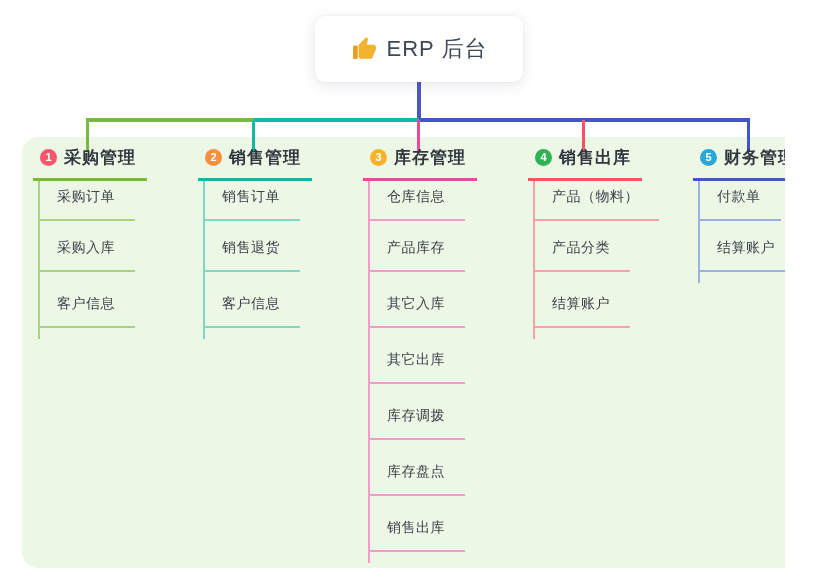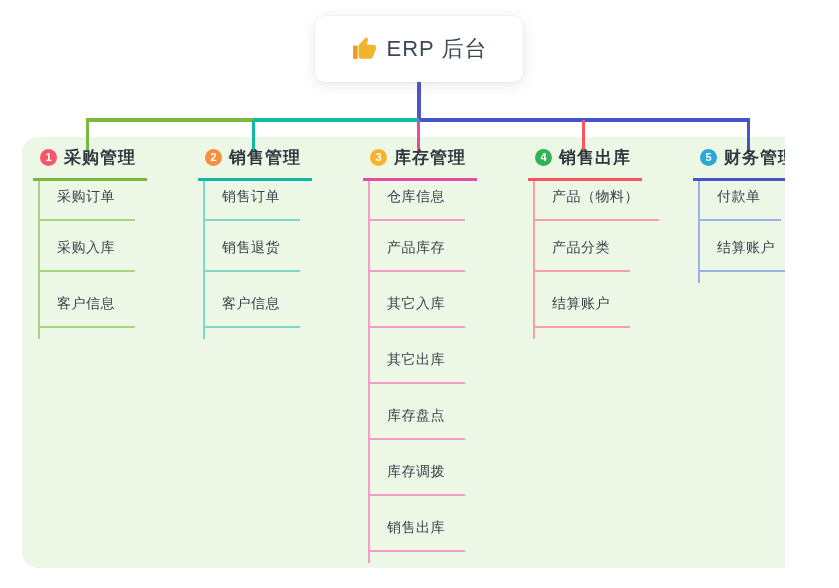--- a/index.html
+++ b/index.html
@@ -143,24 +143,24 @@
         <li>
           <span>产品库存</span>
         </li>
         <li>
           <span>其它入库</span>
         </li>
         <li>
           <span>其它出库</span>
         </li>
         <li>
-          <span>库存盘点</span>
+          <span>库存调拨</span>
         </li>
         <li>
-          <span>库存调拨</span>
+          <span>库存盘点</span>
         </li>
         <li>
           <span>销售出库</span>
         </li>
       </ul>
   </div>
 
   <div class="branch" id="branch-4" style="--main: #f95560; --sub: #f8a2a8; --badge: #2fb354;">
     <div class="branch-header">
       <span class="badge">4</span>

